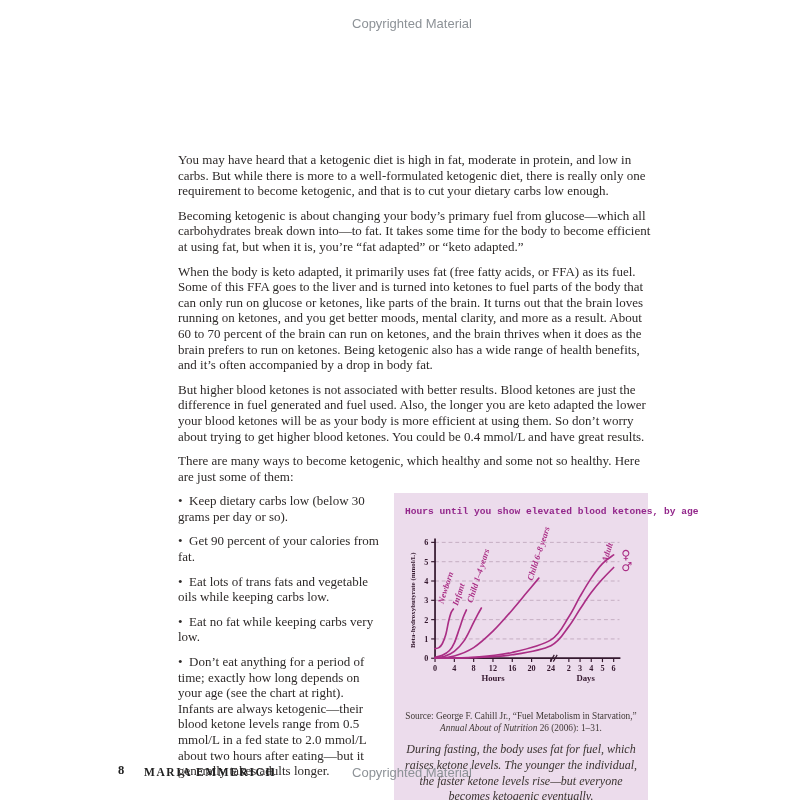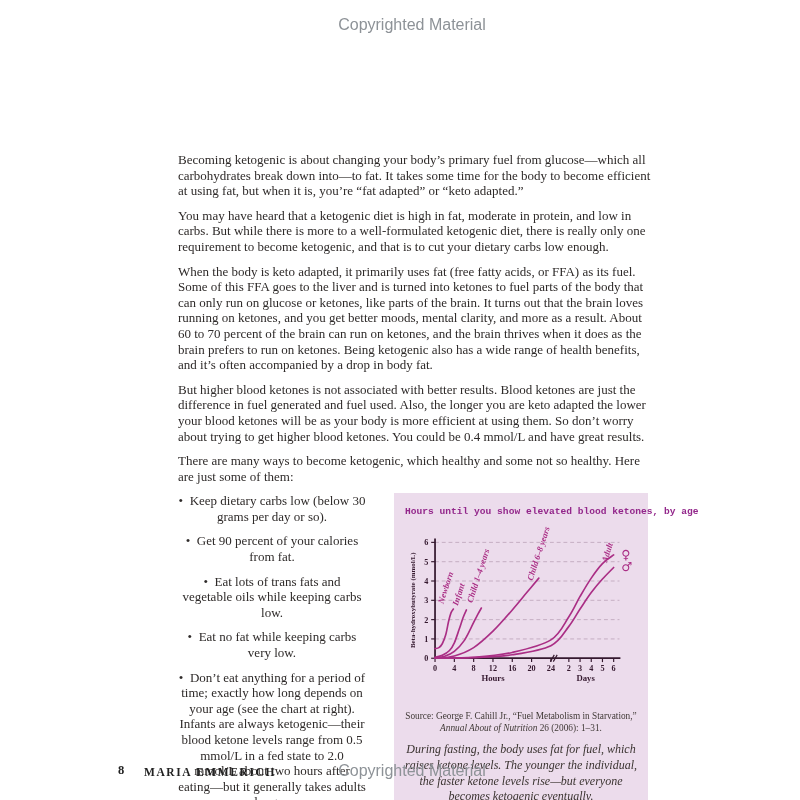--- a/index.html
+++ b/index.html
@@ -1,27 +1,27 @@
 <!DOCTYPE html>
 <html><head>
 <meta charset="utf-8">
 <style>
   html,body{margin:0;padding:0;background:#ffffff;}
   .page{position:relative;width:800px;height:800px;background:#ffffff;
         font-family:"Liberation Serif",serif;color:#2e2a29;overflow:hidden;}
-  .copyright{color:#8d9297;font-family:"Liberation Sans",sans-serif;font-size:16px;padding-left:24px;}
+  .copyright{color:#8d9297;font-family:"Liberation Sans",sans-serif;font-size:13px;padding-left:24px;}
   .copyright.top{position:absolute;top:16px;left:0;right:0;text-align:center;}
   .copyright.bottom{position:absolute;bottom:20px;left:0;right:0;text-align:center;}
   .title{position:absolute;left:114px;top:34px;margin:0;font-size:41px;font-weight:normal;
          color:#8e2385;letter-spacing:.5px;}
   .content{position:absolute;left:178px;top:152px;width:476px;font-size:13px;line-height:15.6px;}
   .para{margin:0 0 9px 0;}
   .columns{display:flex;gap:12px;margin-top:3px;align-items:flex-start;}
   .bullets{list-style:none;margin:0;padding:0;width:204px;font-size:13px;line-height:15.6px;flex:0 0 auto;}
-  .bullets li{margin:0 16px 9px 0;text-align:center;}
+  .bullets li{margin:0 0 9px 0;}
   .bullets li::before{content:"\2022\00a0\00a0";}
   .chart-panel{width:254px;background:#ecdcec;padding:10px 11px 12px 11px;box-sizing:border-box;flex:0 0 auto;}
   .chart-title{color:#93278b;font-weight:bold;font-size:9.6px;white-space:nowrap;margin:1px 0 5px 0;
                font-family:Liberation Mono, monospace;}
   .chart-svg{display:block;width:230px;height:168px;}
   .chart-source{font-size:9.3px;line-height:1.32;color:#3f3835;margin-top:17px;text-align:center;}
   .chart-source em{font-style:italic;}
   .chart-caption{font-style:italic;font-size:12px;line-height:1.3;color:#3a3330;margin:8px 0 0 0;text-align:center;}
   .pagenum{position:absolute;left:118px;bottom:22px;font-weight:bold;font-size:12.5px;color:#222;}
   .author{position:absolute;left:144px;bottom:22px;font-weight:bold;font-size:11.5px;
@@ -29,22 +29,22 @@
 </style>
 </head>
 <body>
 
 <div class="page">
 
   <div class="copyright top">Copyrighted Material</div>
 
 
   <div class="content">
+    <p class="para">You may have heard that a ketogenic diet is high in fat, moderate in protein, and low in carbs. But while there is more to a well-formulated ketogenic diet, there is really only one requirement to become ketogenic, and that is to cut your dietary carbs low enough.</p>
     <p class="para">Becoming ketogenic is about changing your body’s primary fuel from glucose—which all carbohydrates break down into—to fat. It takes some time for the body to become efficient at using fat, but when it is, you’re “fat adapted” or “keto adapted.”</p>
-    <p class="para">You may have heard that a ketogenic diet is high in fat, moderate in protein, and low in carbs. But while there is more to a well-formulated ketogenic diet, there is really only one requirement to become ketogenic, and that is to cut your dietary carbs low enough.</p>
     <p class="para">When the body is keto adapted, it primarily uses fat (free fatty acids, or FFA) as its fuel. Some of this FFA goes to the liver and is turned into ketones to fuel parts of the body that can only run on glucose or ketones, like parts of the brain. It turns out that the brain loves running on ketones, and you get better moods, mental clarity, and more as a result. About 60 to 70 percent of the brain can run on ketones, and the brain thrives when it does as the brain prefers to run on ketones. Being ketogenic also has a wide range of health benefits, and it’s often accompanied by a drop in body fat.</p>
     <p class="para">But higher blood ketones is not associated with better results. Blood ketones are just the difference in fuel generated and fuel used. Also, the longer you are keto adapted the lower your blood ketones will be as your body is more efficient at using them. So don’t worry about trying to get higher blood ketones. You could be 0.4 mmol/L and have great results.</p>
     <p class="para">There are many ways to become ketogenic, which healthy and some not so healthy. Here are just some of them:</p>
 
     <div class="columns">
       <ul class="bullets">
         <li>Keep dietary carbs low (below 30 grams per day or so).</li>
         <li>Get 90 percent of your calories from fat.</li>
         <li>Eat lots of trans fats and vegetable oils while keeping carbs low.</li>
         <li>Eat no fat while keeping carbs very low.</li>

